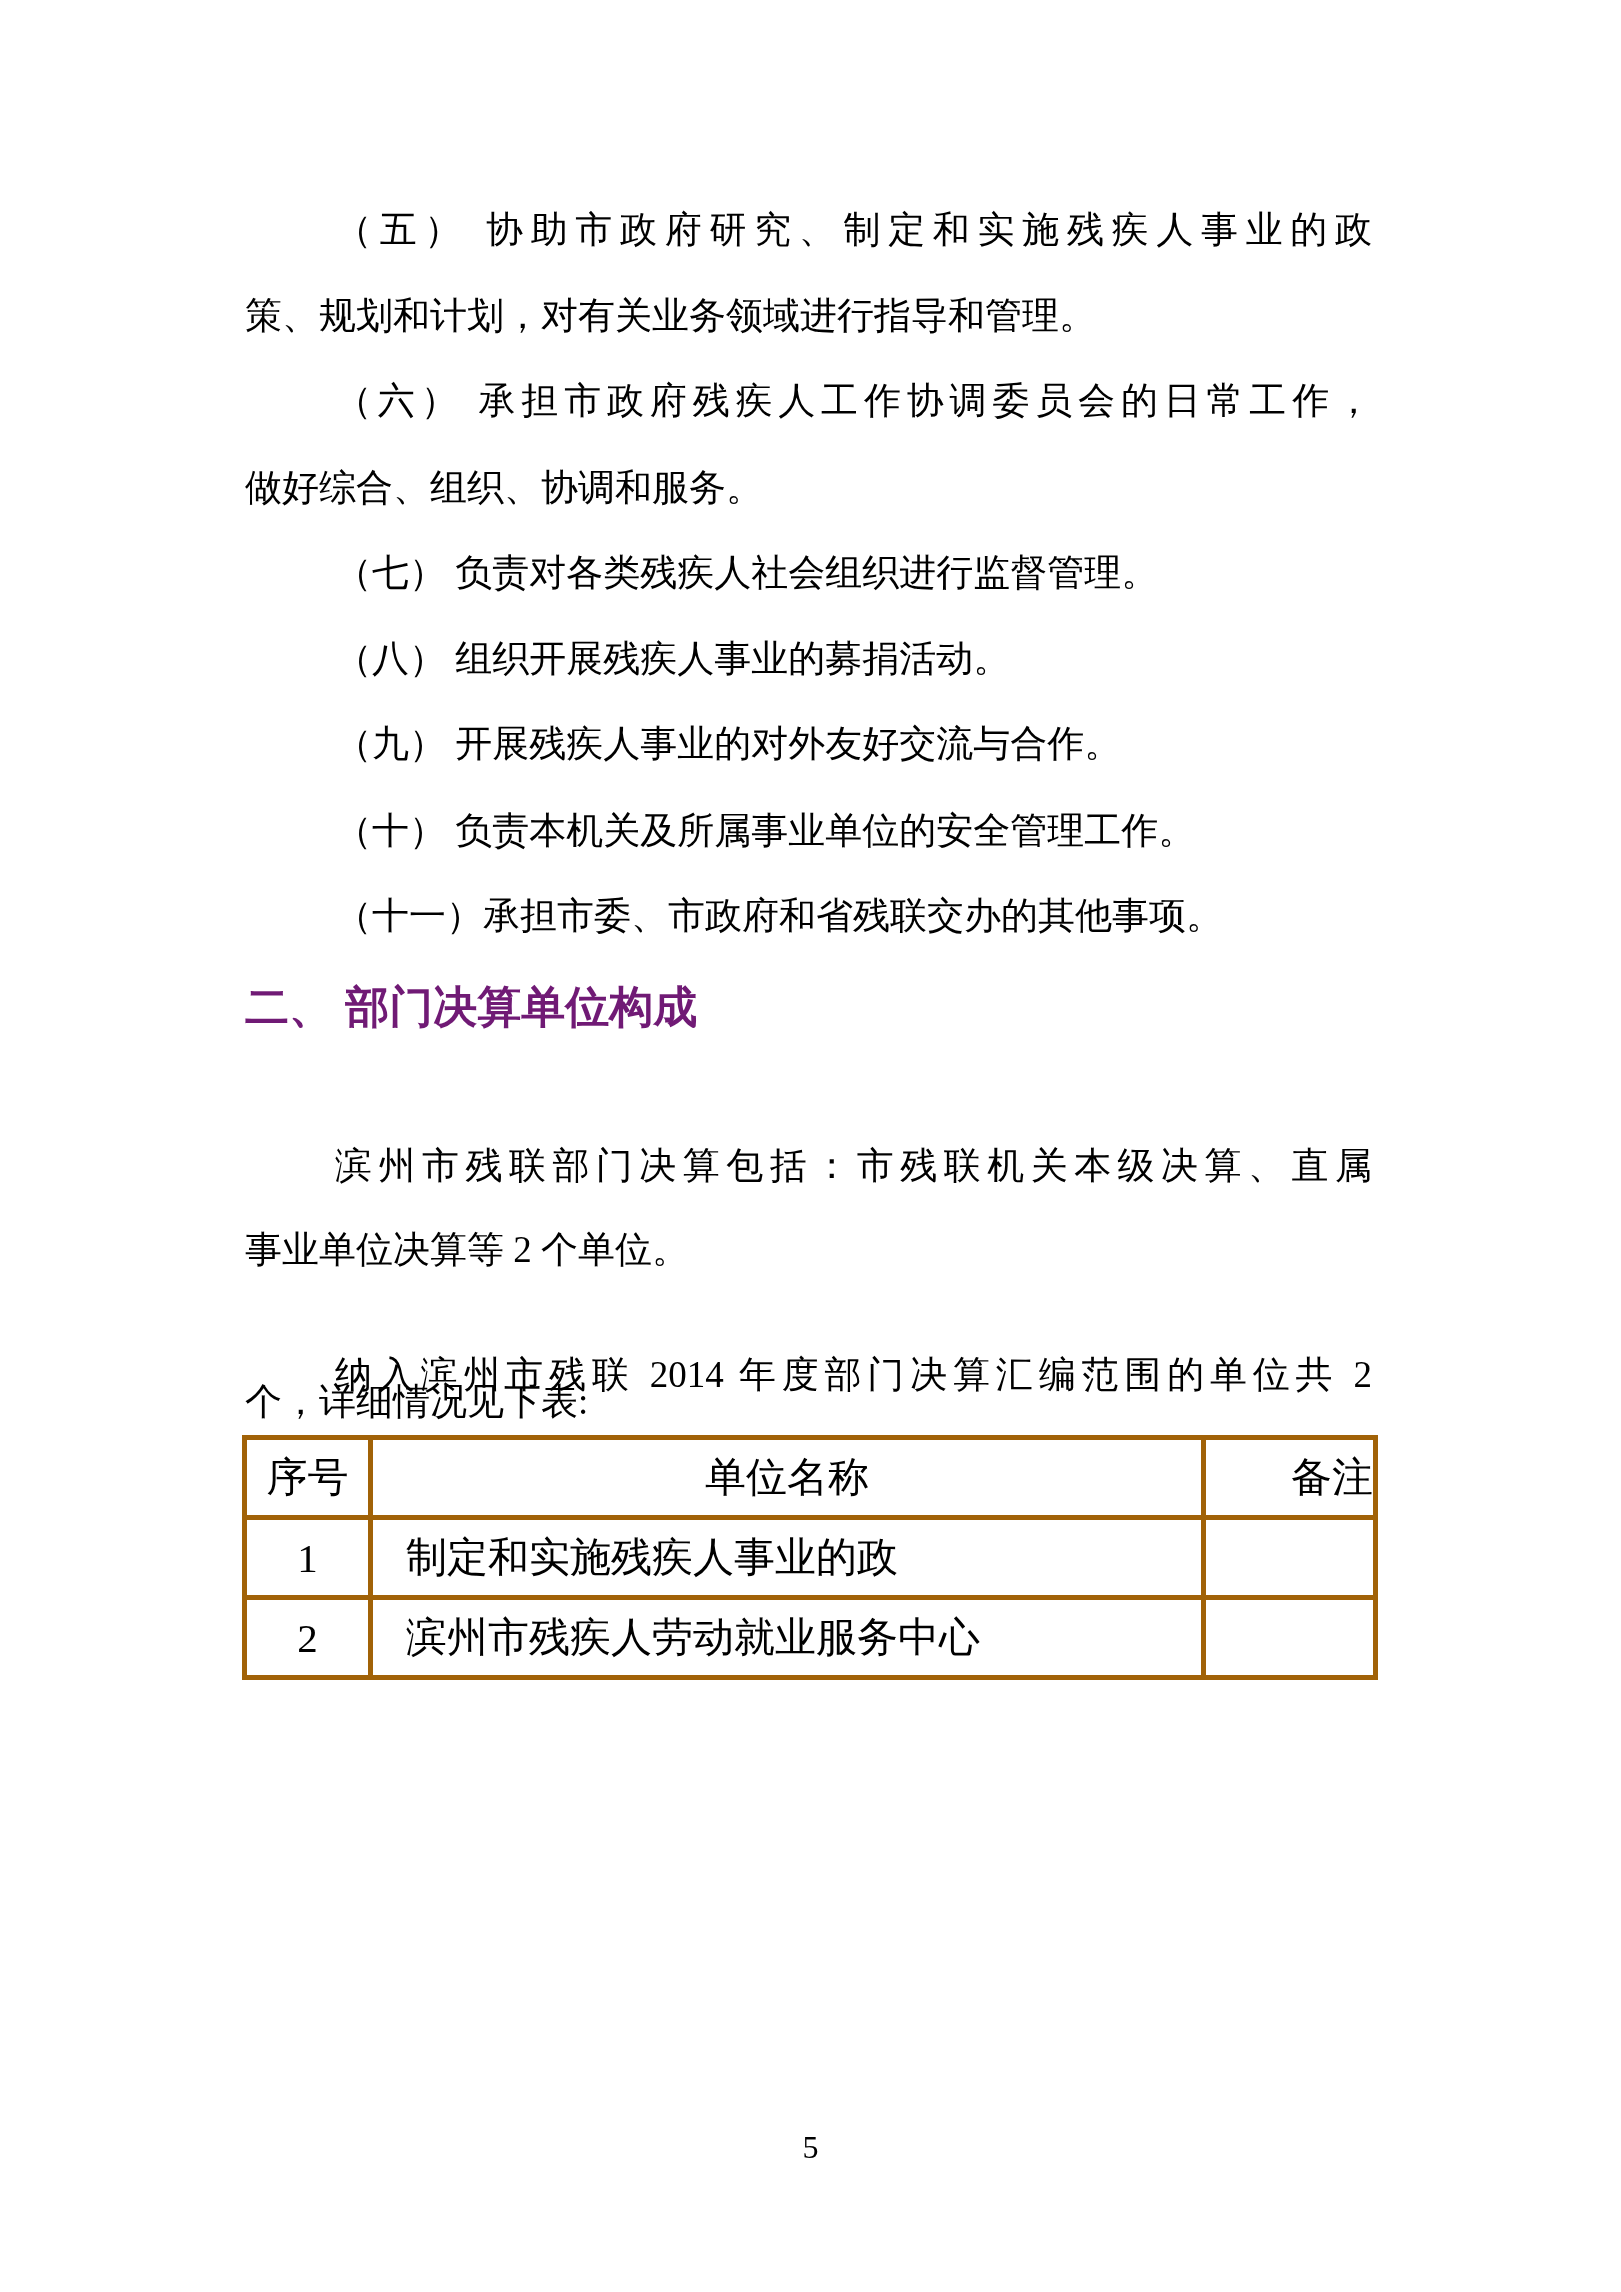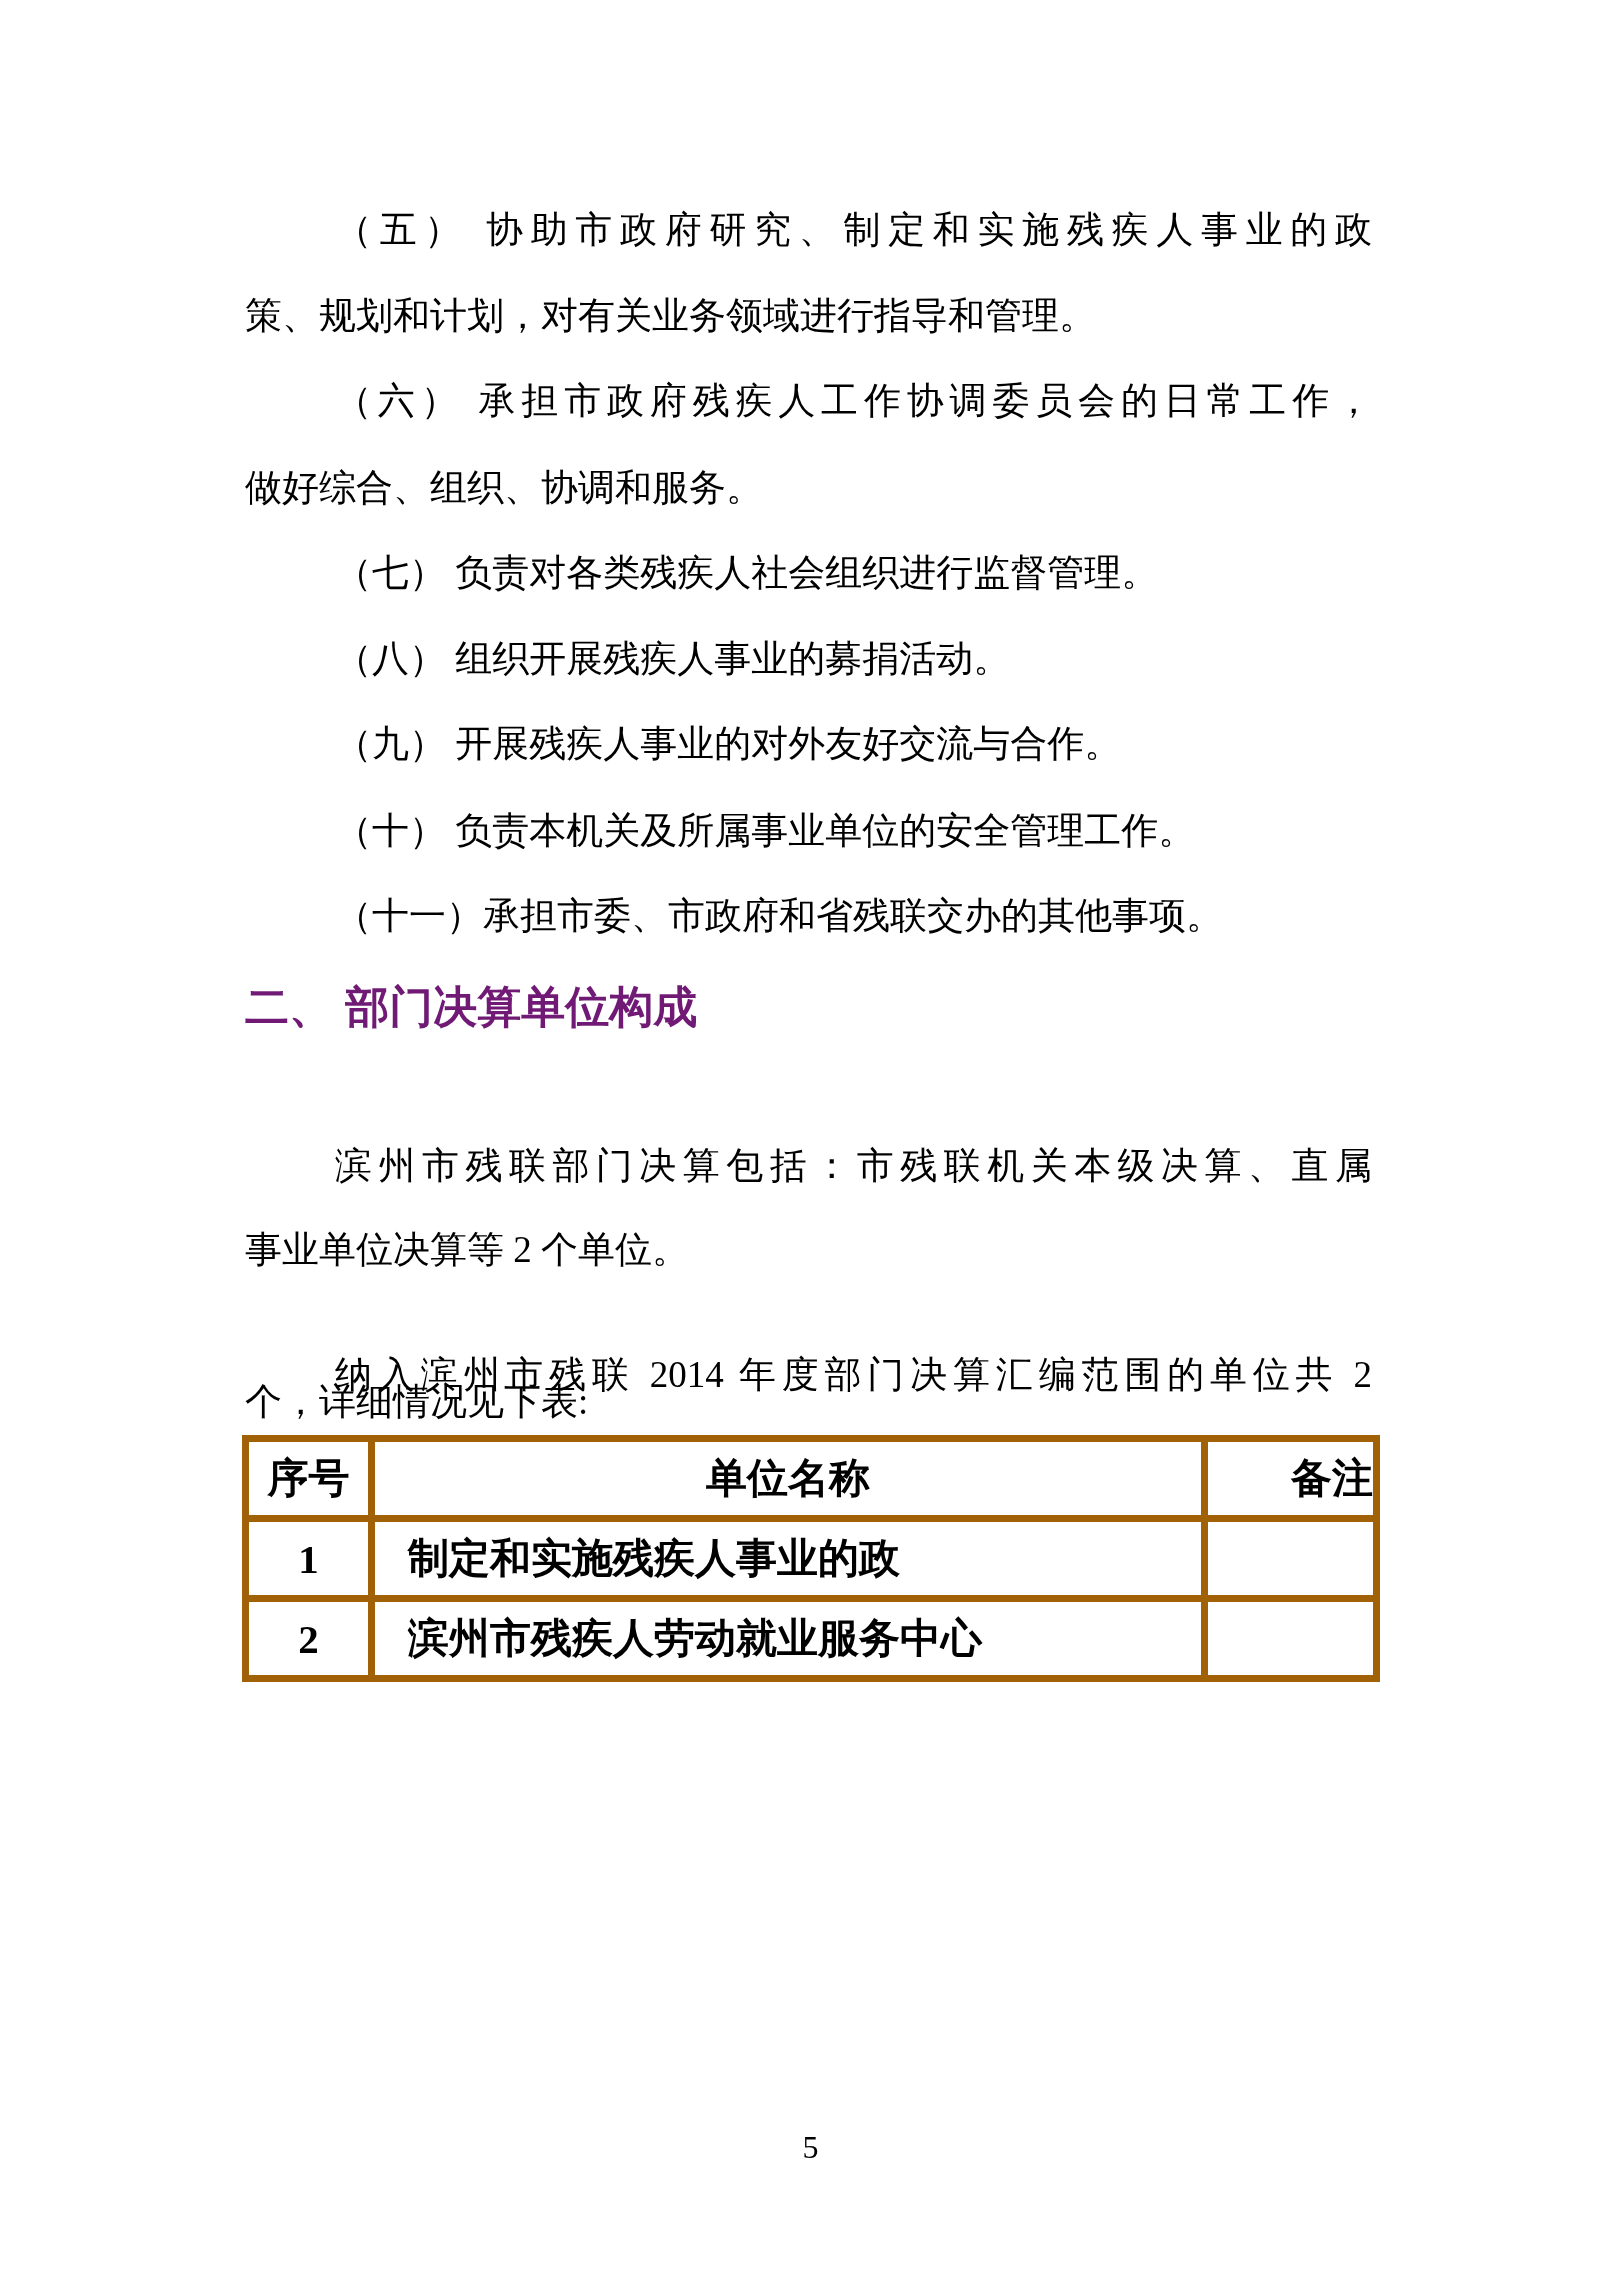--- a/index.html
+++ b/index.html
@@ -44,22 +44,22 @@
   table.units {
     position: absolute;
     left: 242px;
     top: 1435px;
     width: 1131px;
     border-collapse: collapse;
     table-layout: fixed;
     font-size: 41px;
   }
   table.units td, table.units th {
-    border: 7px solid #a16207;
-    font-weight: bold;
+    border: 5px solid #a16207;
+    font-weight: normal;
     vertical-align: middle;
     height: 80px;
     overflow: hidden;
   }
   table.units .c-no   { width: 126px; text-align: center; }
   table.units .c-name { width: 833px; }
   table.units .c-note { width: 172px; text-align: right; }
   table.units th.c-name { text-align: center; }
   table.units td.c-name { text-align: left; padding-left: 33px; }
   .page-number {

